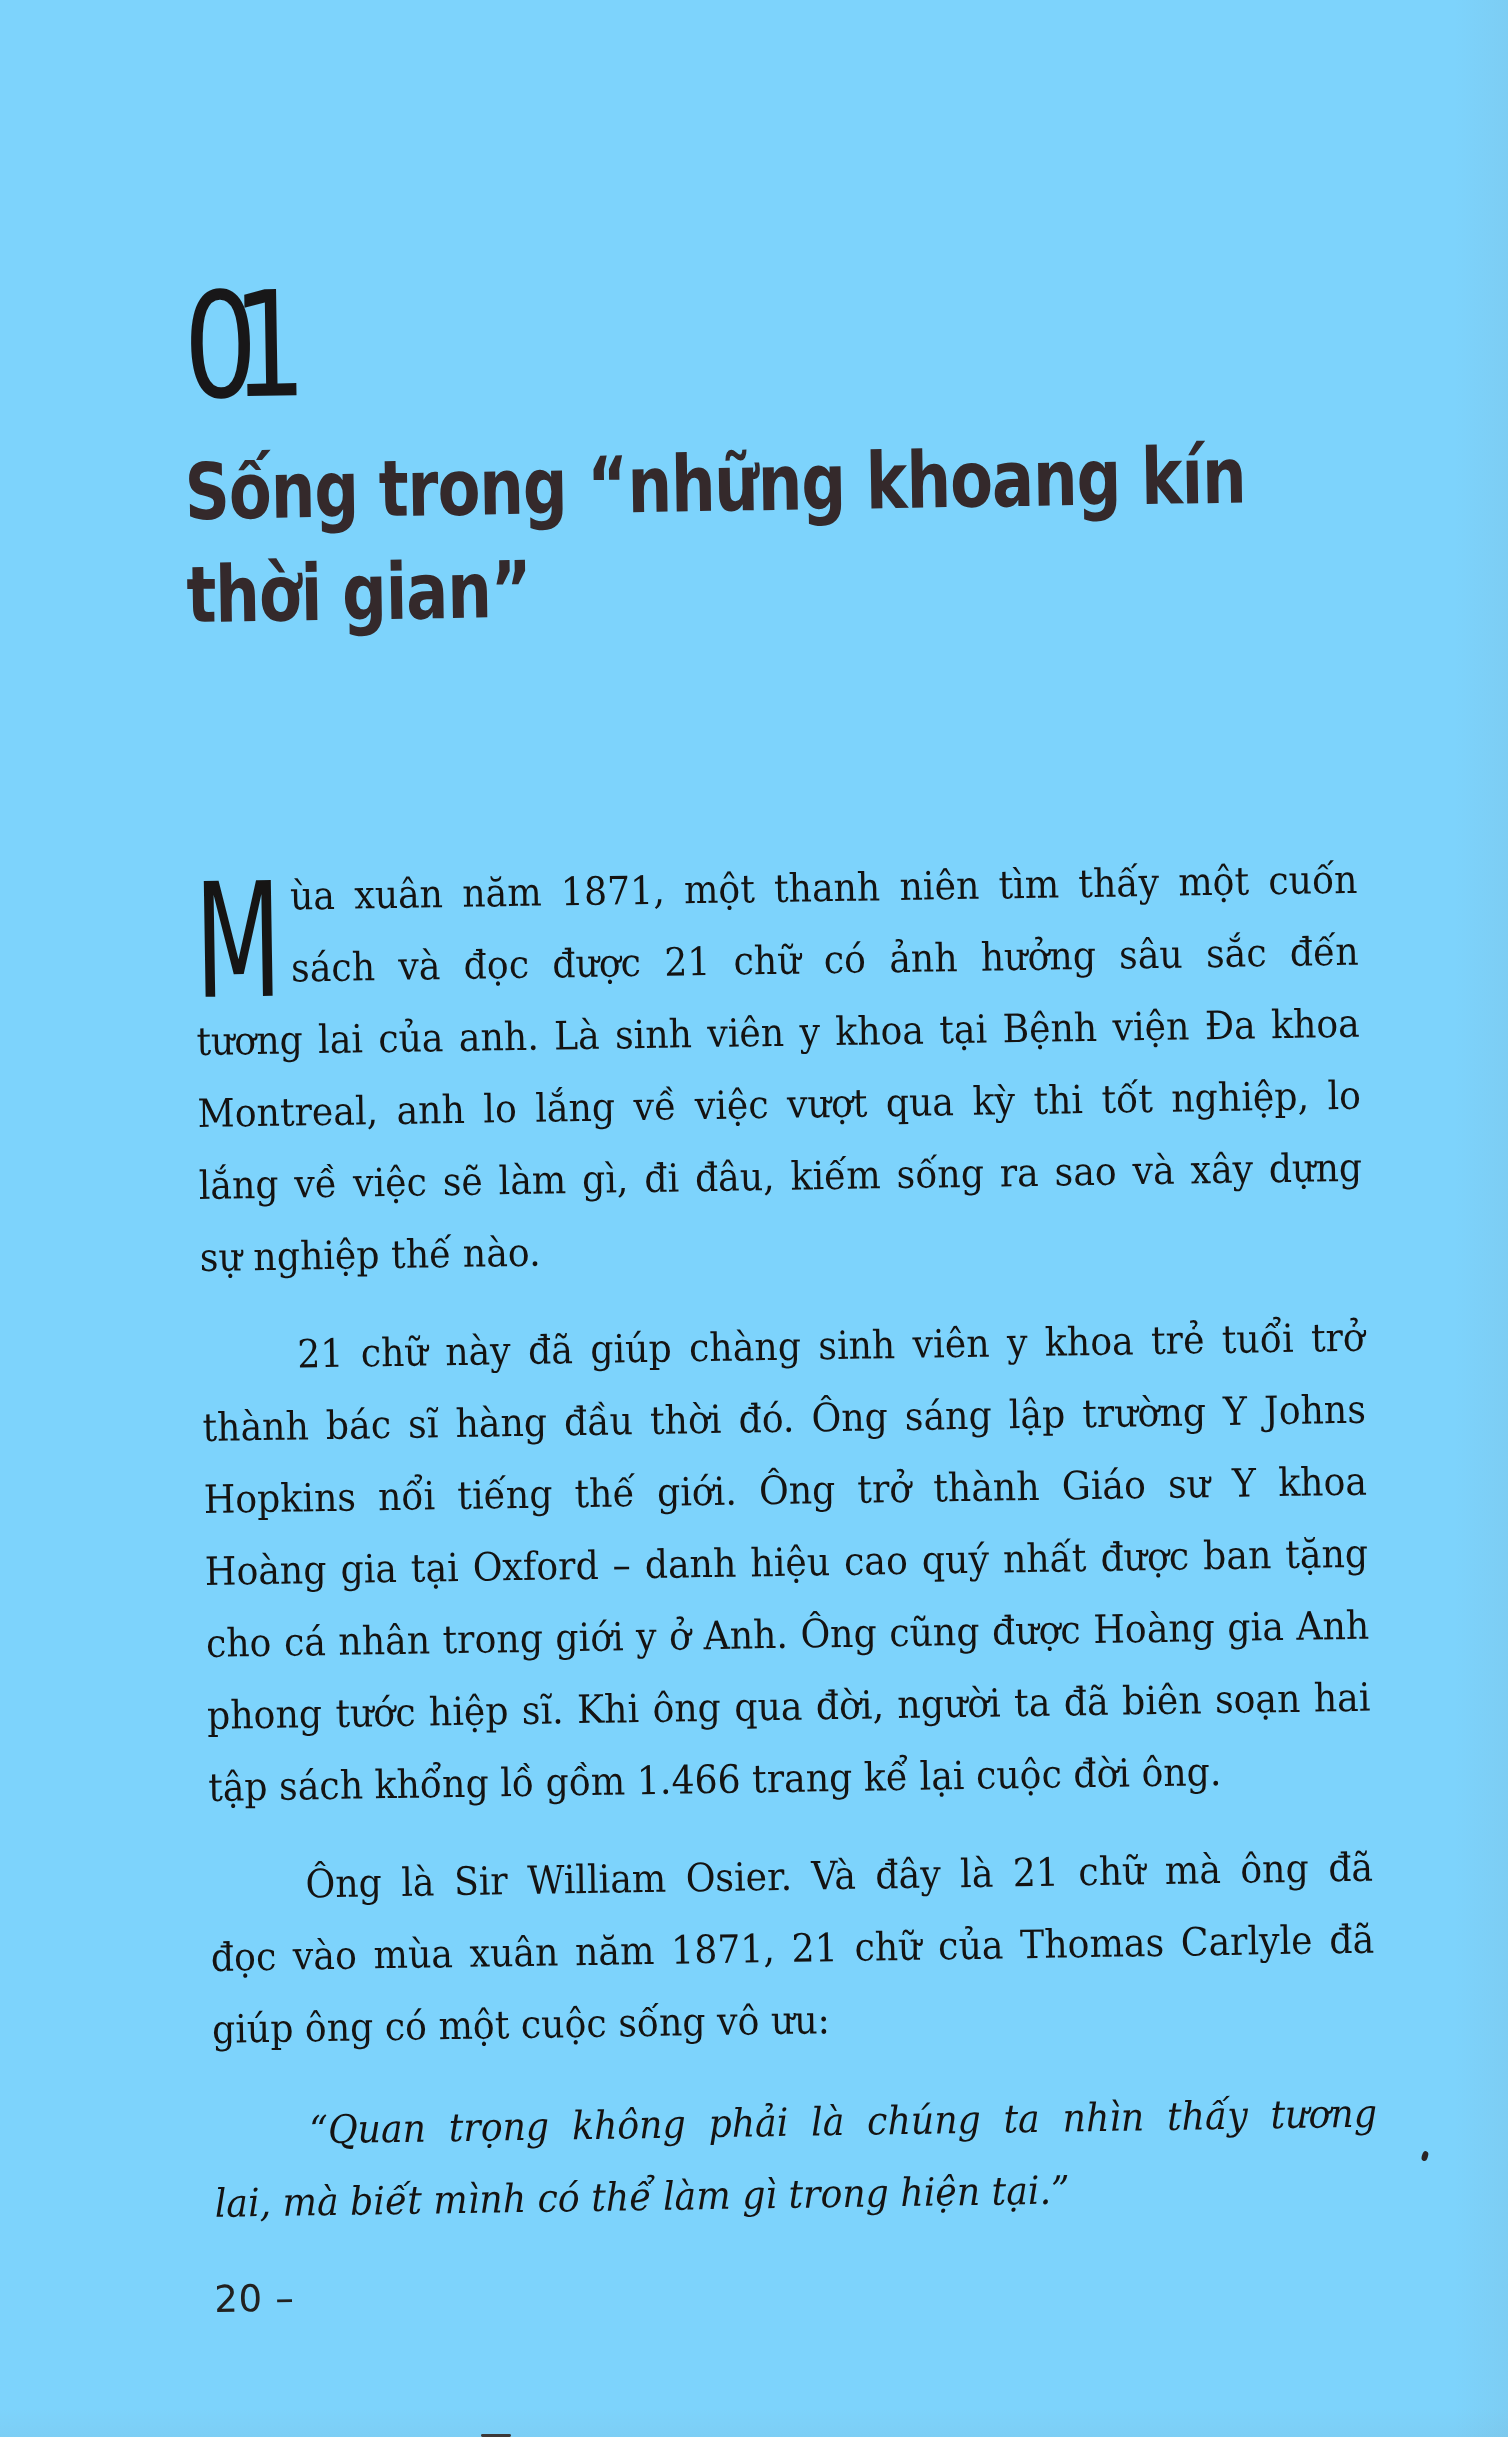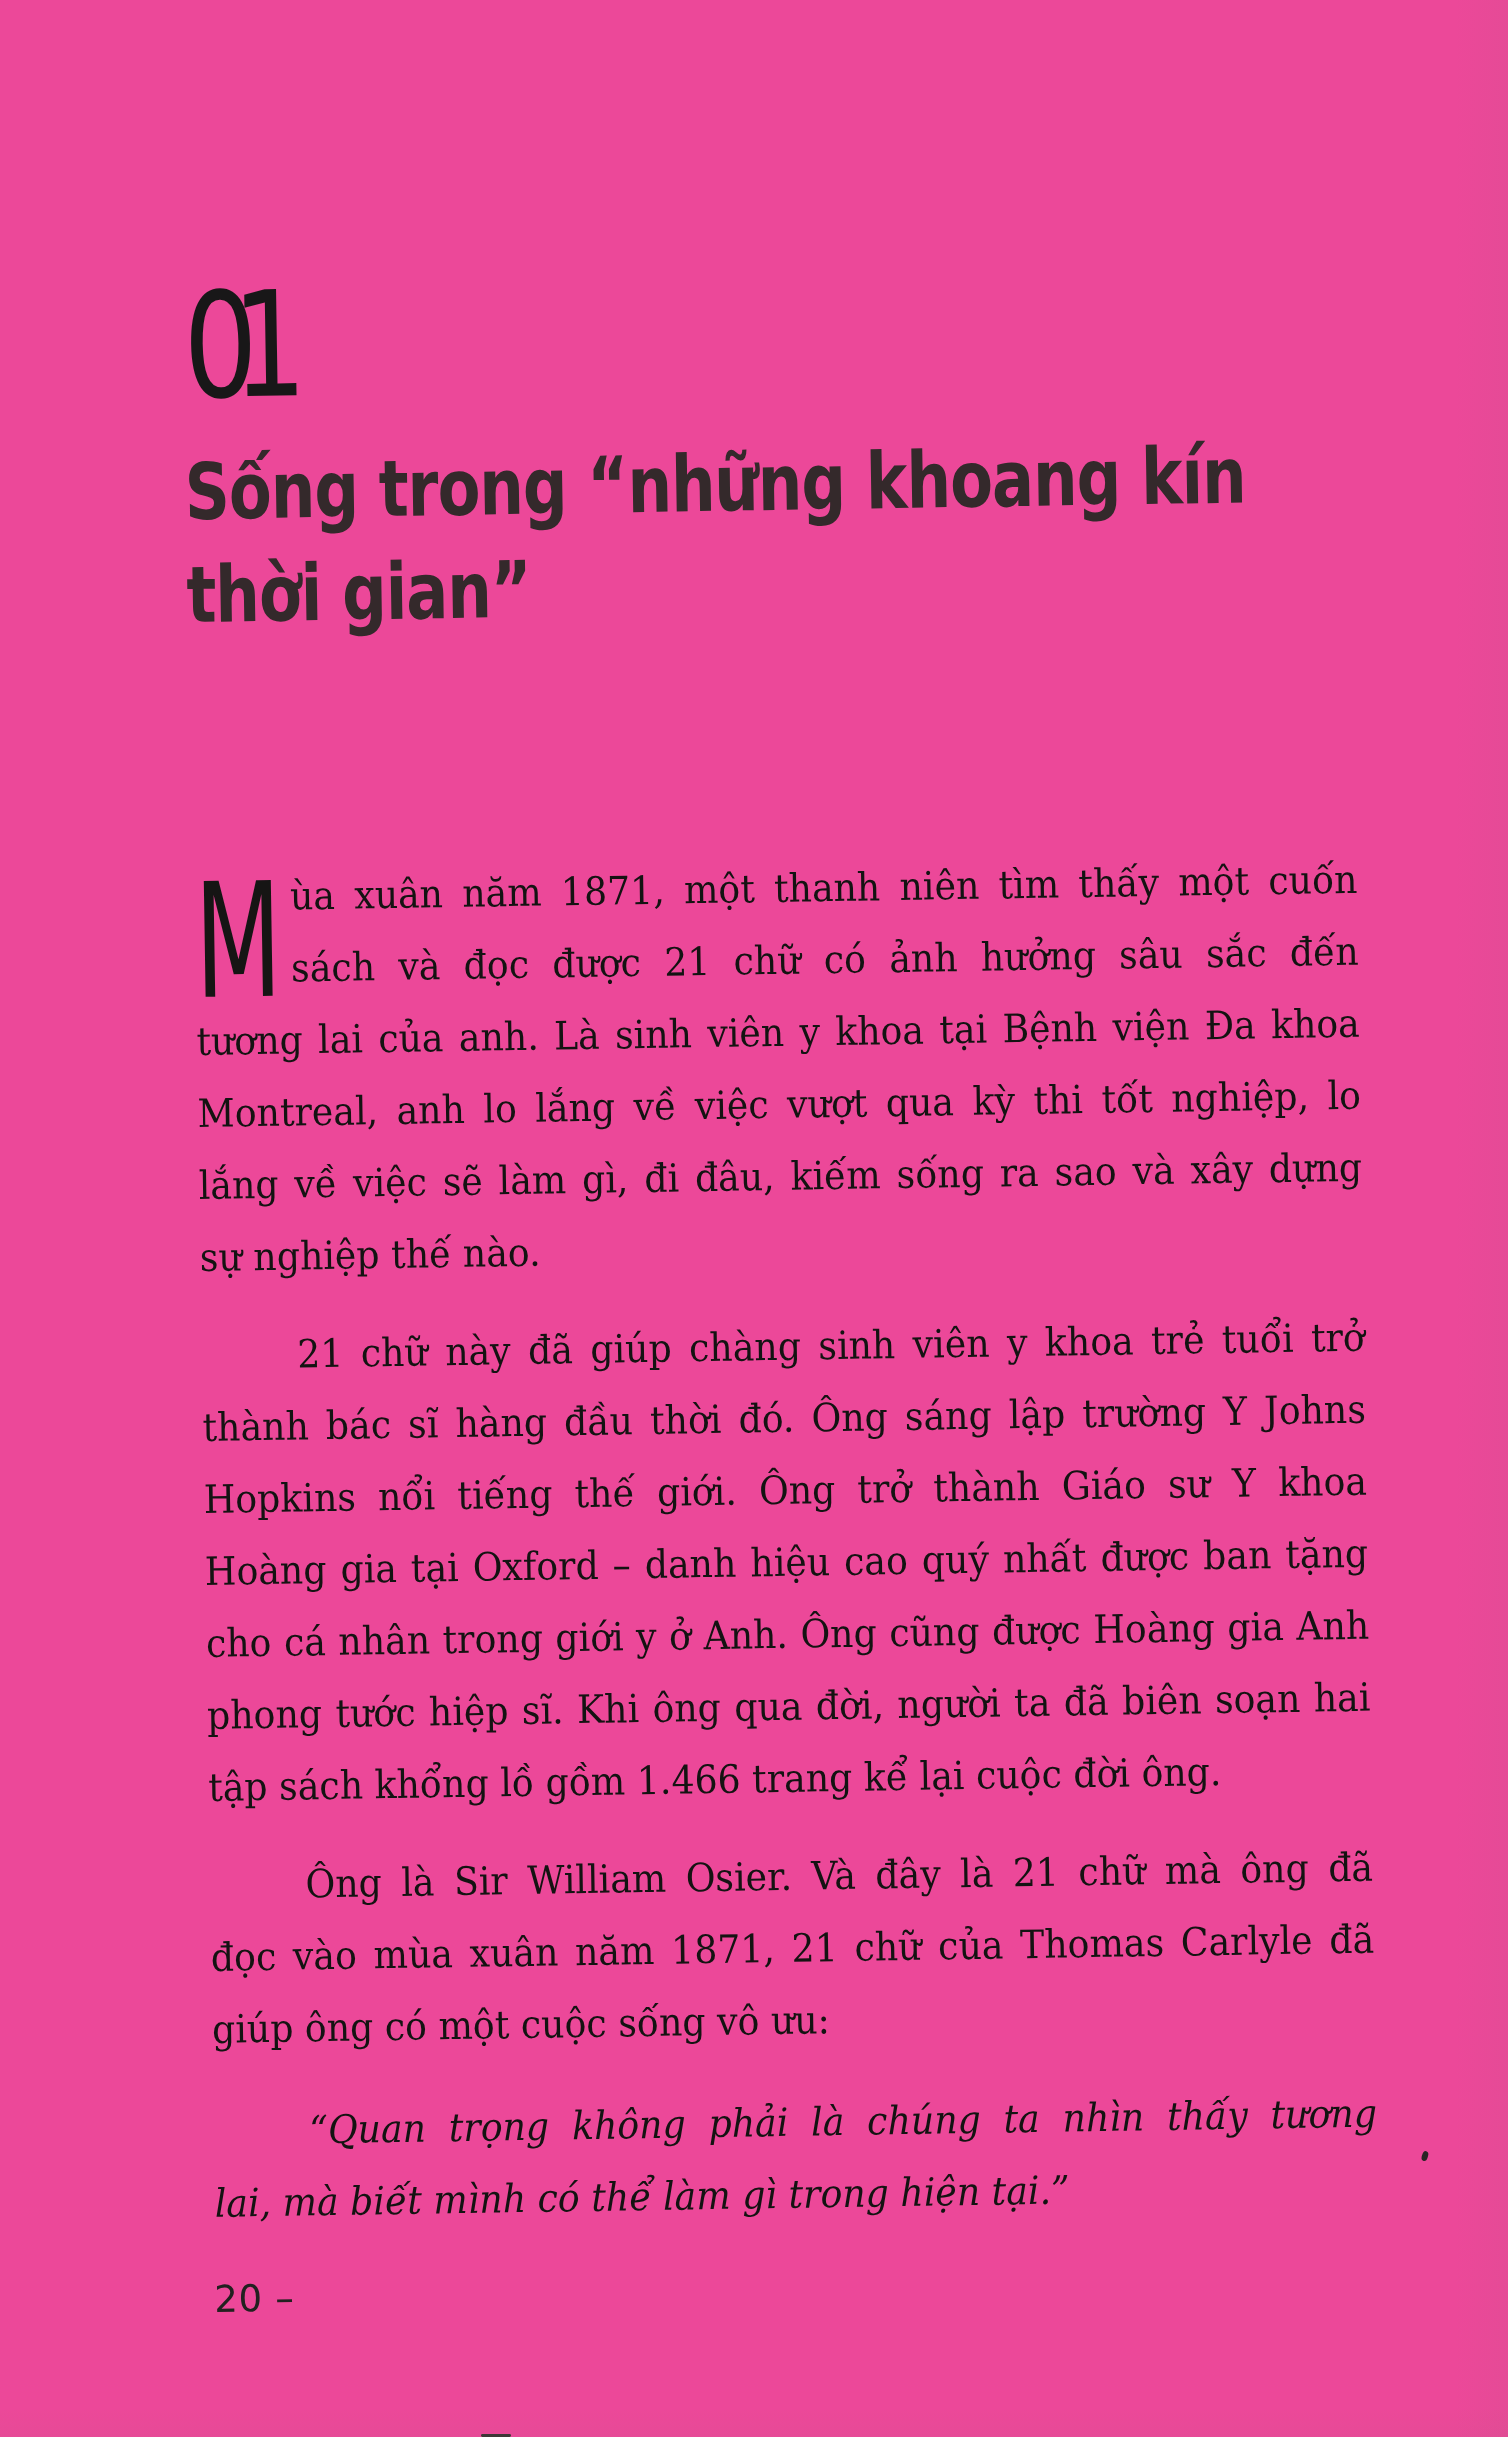--- a/index.html
+++ b/index.html
@@ -2,21 +2,21 @@
 <html lang="vi" style="font-size:11px"><head>
 <meta charset="utf-8">
 <title>Book page scan</title>
 <style>
   html, body { margin: 0; padding: 0; background: #ffffff; }
 
   .page {
     position: relative;
     width: 1509px;
     height: 2438px;
-    background: #ec4899;
+    background: #7dd3fc;
     overflow: hidden;
     font-family: "DejaVu Serif", serif;
     color: #151413;
   }
 
   
   .scan-tilt {
     position: absolute;
     left: 0; top: 0; right: 0; bottom: 0;
     transform: rotate(-0.9deg);

